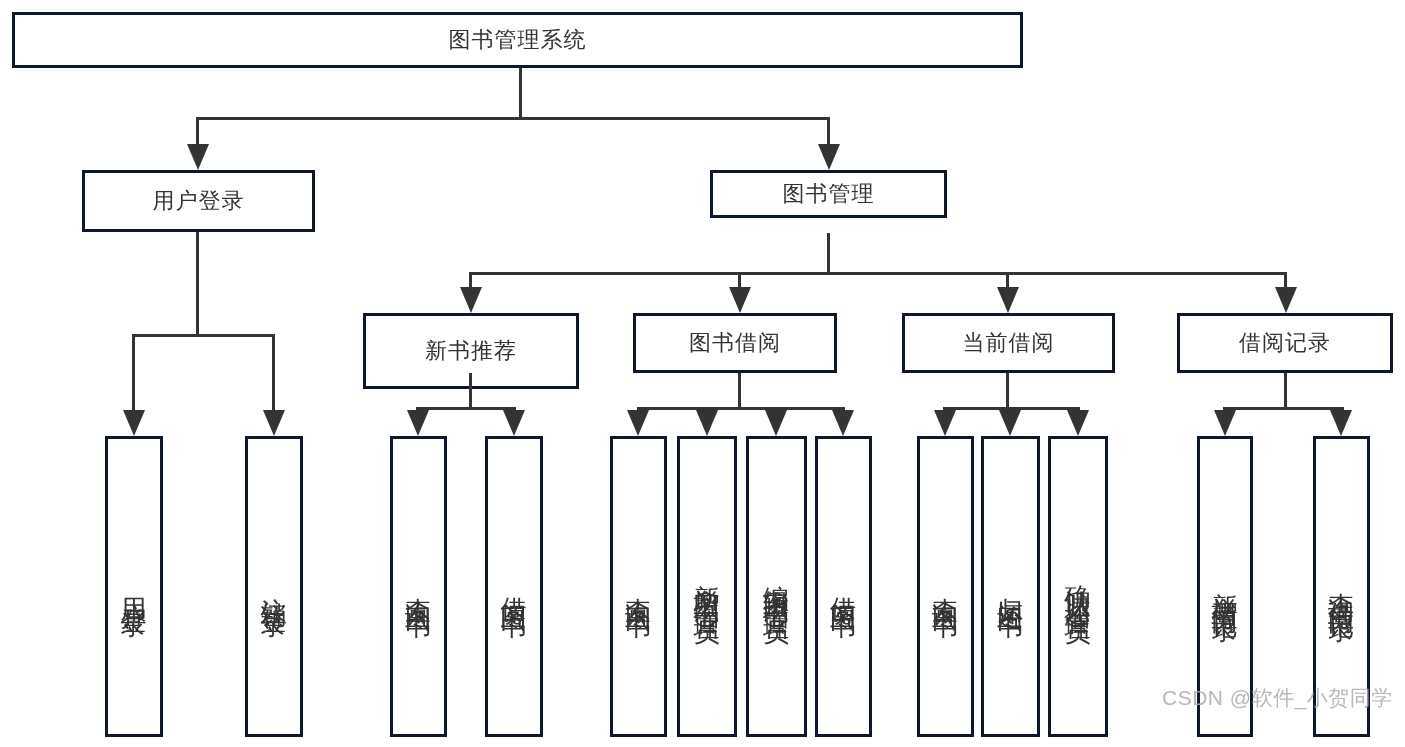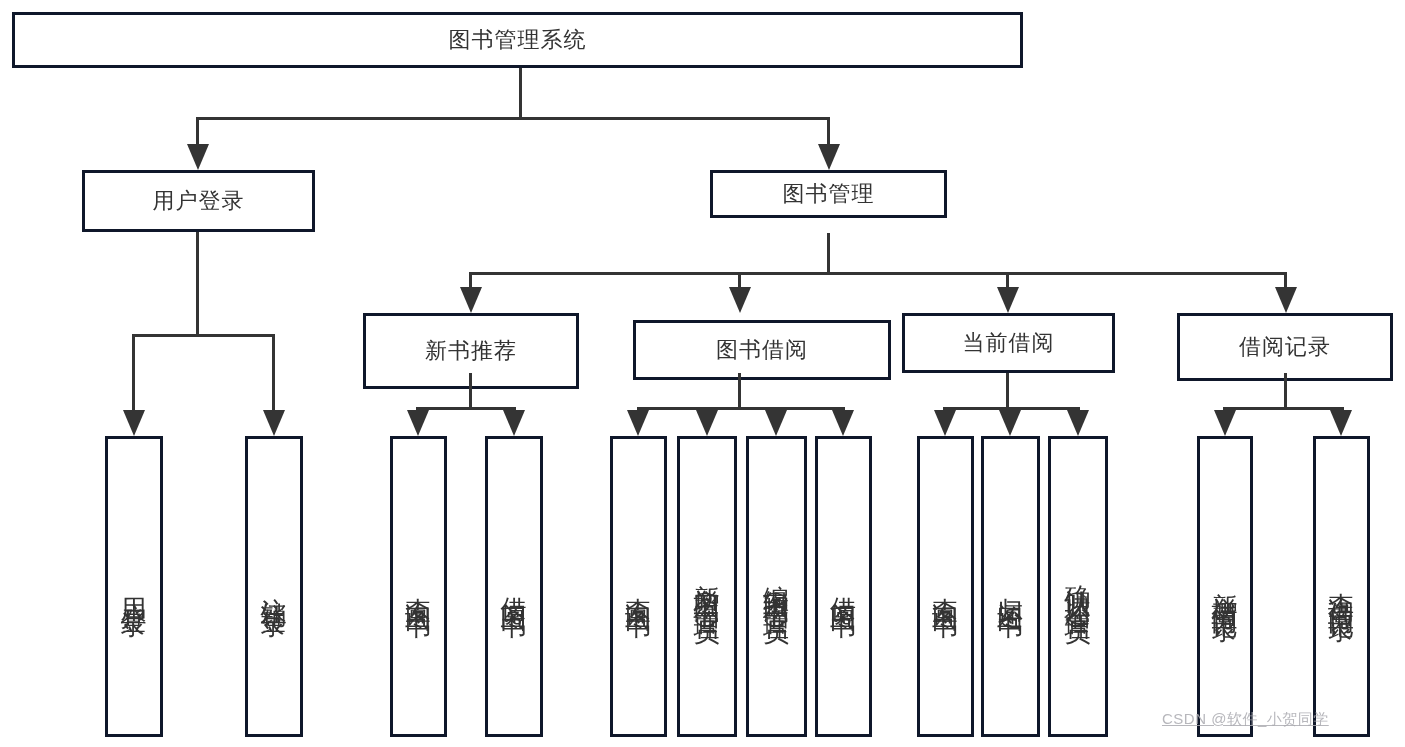--- a/index.html
+++ b/index.html
@@ -32,27 +32,26 @@
   .vl{position:absolute;width:3px;background:#343434;}
   .hl{position:absolute;height:3px;background:#343434;}
   .arr{
     position:absolute;width:0;height:0;
     border-left:11px solid transparent;
     border-right:11px solid transparent;
     border-top:26px solid #343434;
   }
   .watermark{
     position:absolute;
-    left:1162px;top:710px;
-    font-size:15px;
+    left:1162px;top:684px;
+    font-size:21px;
     color:rgba(170,170,176,0.85);
     letter-spacing:0.5px;
     white-space:nowrap;
     z-index:10;
-    text-decoration:underline;
   }
 </style>
 </head>
 <body>
 
 <div id="canvas">
 
   <div class="box hnode" style="left:12px;top:12px;width:1011px;height:56px;">
     <span>图书管理系统</span>
   </div>
@@ -62,29 +61,29 @@
   </div>
 
   <div class="box hnode" style="left:710px;top:170px;width:237px;height:48px;">
     <span>图书管理</span>
   </div>
 
   <div class="box hnode" style="left:363px;top:313px;width:216px;height:76px;">
     <span>新书推荐</span>
   </div>
 
-  <div class="box hnode" style="left:633px;top:320px;width:258px;height:60px;">
+  <div class="box hnode" style="left:633px;top:313px;width:204px;height:60px;">
     <span>图书借阅</span>
   </div>
 
   <div class="box hnode" style="left:902px;top:313px;width:213px;height:60px;">
     <span>当前借阅</span>
   </div>
 
-  <div class="box hnode" style="left:1177px;top:313px;width:216px;height:68px;">
+  <div class="box hnode" style="left:1177px;top:313px;width:216px;height:60px;">
     <span>借阅记录</span>
   </div>
 
   <div class="box vnode" style="left:105px;top:436px;width:58px;height:301px;">
     <span class="vtxt">用户登录</span>
   </div>
   <div class="box vnode" style="left:245px;top:436px;width:58px;height:301px;">
     <span class="vtxt">注销登录</span>
   </div>
 

